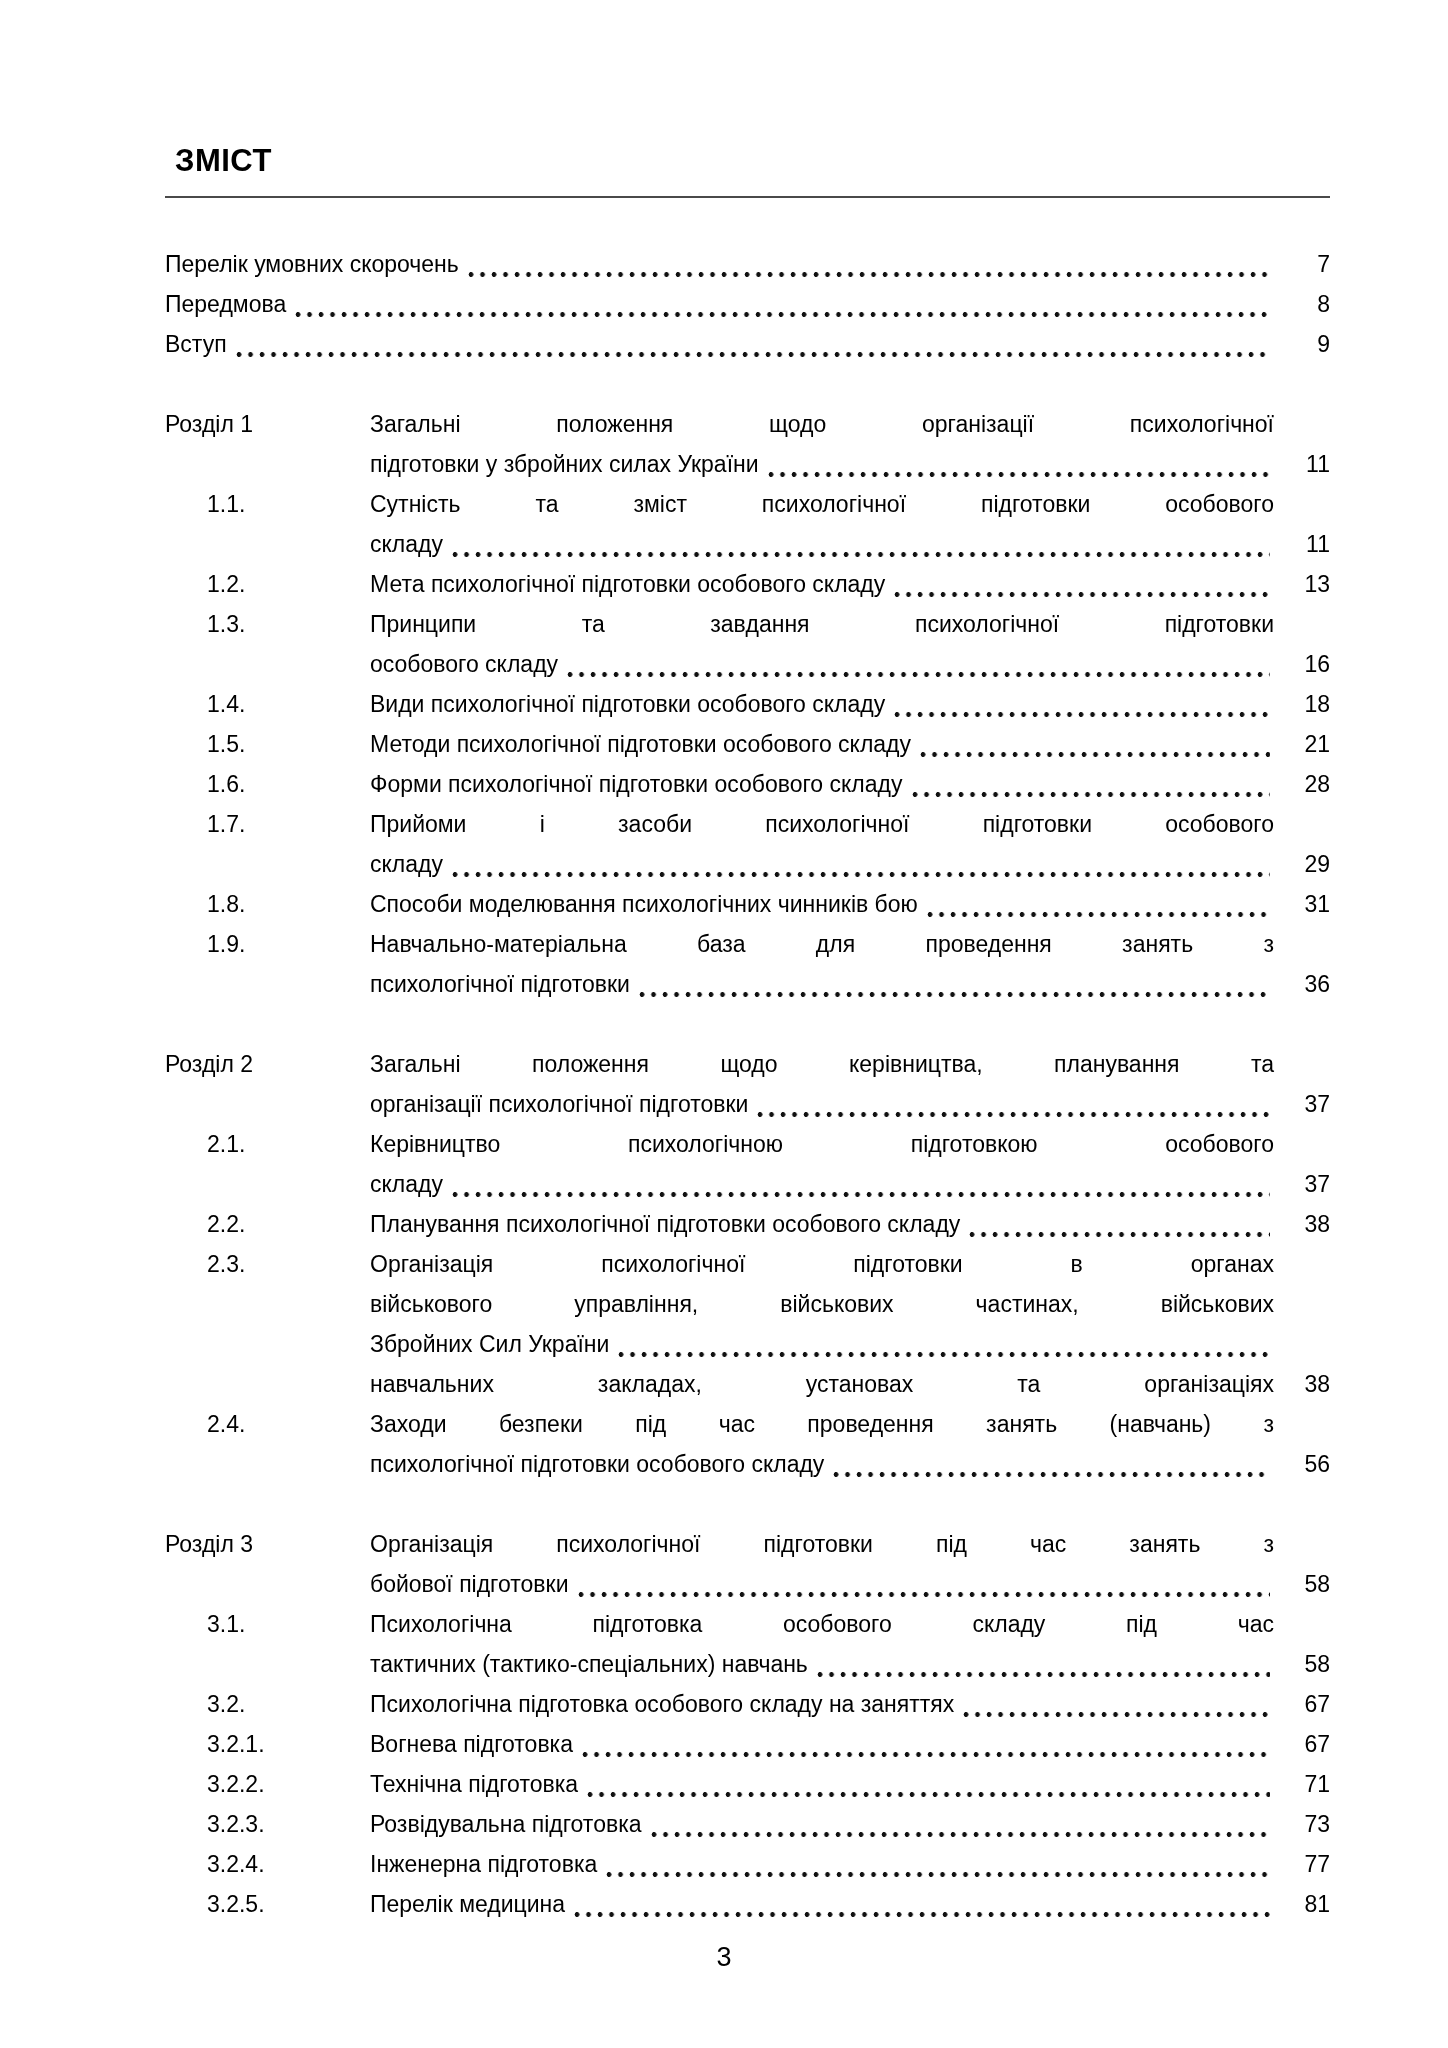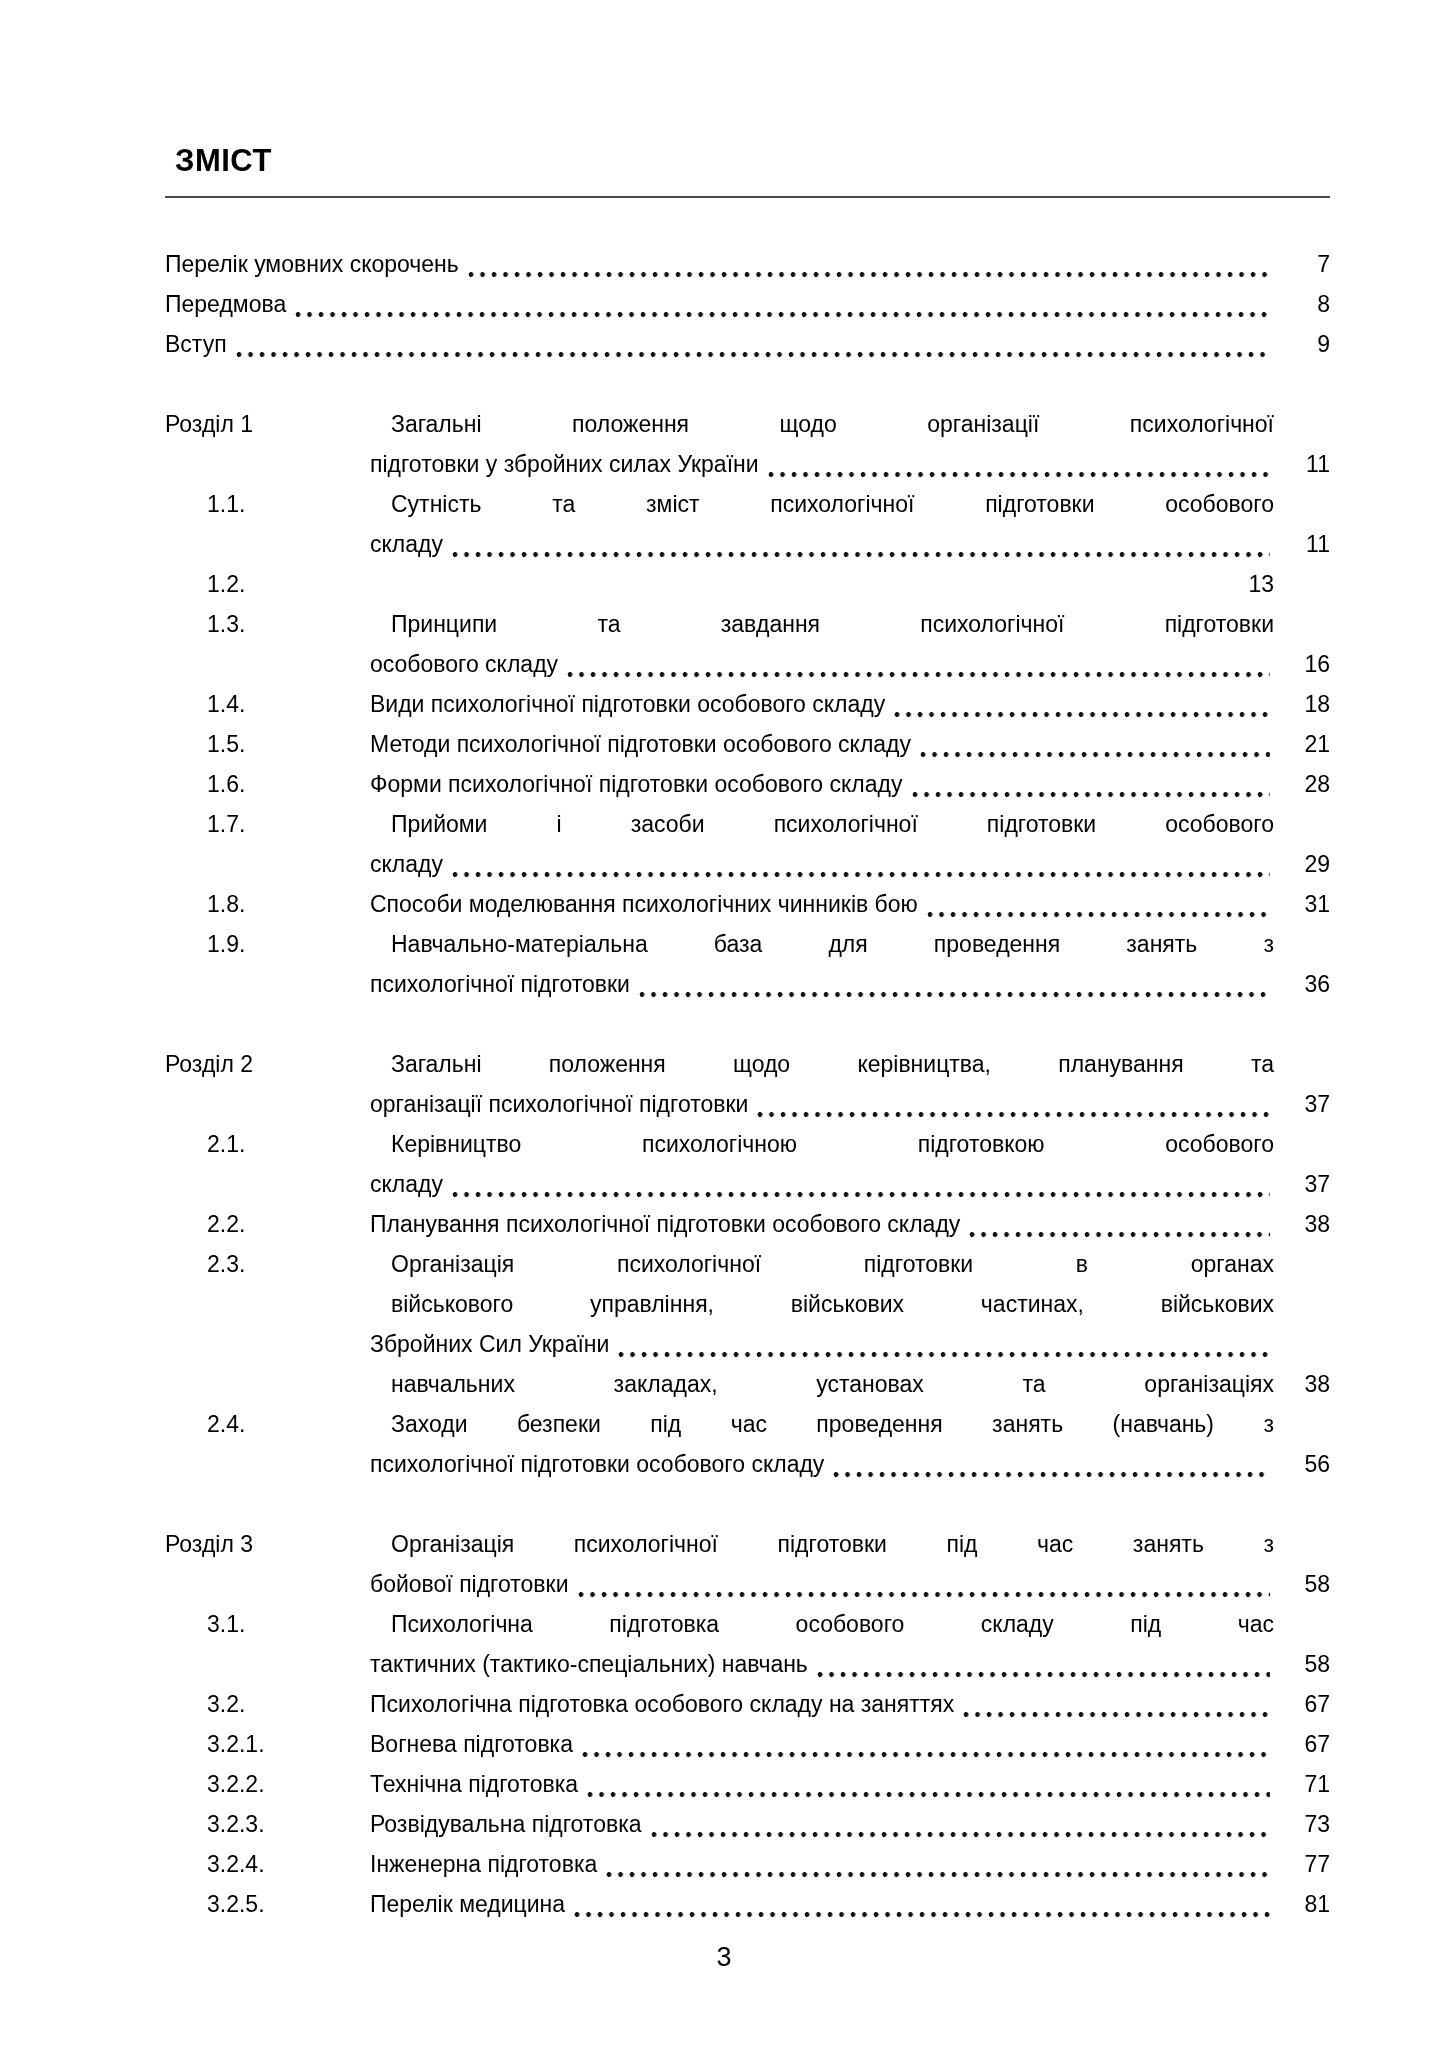--- a/index.html
+++ b/index.html
@@ -24,21 +24,21 @@
   .toc { margin-top: 46px; }
   .entry {
     display: grid;
     grid-template-columns: 205px 1fr 56px;
     font-size: 23px; line-height: 40px;
   }
   .entry.front { grid-template-columns: 1fr 56px; }
   .label { white-space: nowrap; }
   .label.indent { padding-left: 42px; }
   .content { min-width: 0; }
-  .line.just { text-align: justify; text-align-last: justify; margin-left: 21px; }
+  .line.just { text-align: justify; text-align-last: justify; }
   .line.last { display: flex; }
   .line.last .txt { white-space: nowrap; flex: 0 1 auto; }
   .leader {
     flex: 1 1 auto; min-width: 14px;
     align-self: flex-end;
     height: 7px;
     margin: 0 4px 6px 9px;
     background-image: radial-gradient(circle at 3px 3.5px, #111 2.1px, rgba(0,0,0,0) 2.7px);
     background-size: 11.5px 7px;
     background-repeat: repeat-x;
@@ -108,20 +108,26 @@
             <div class="line just">Сутність та зміст психологічної підготовки особового</div>
             <div class="line last">
               <span class="txt">складу</span>
               <span class="leader"></span>
             </div>
           </div>
           <div class="pagenum">11</div>
         </div>
         <div class="entry">
           <div class="label indent">1.2.</div>
+          <div class="content">
+            <div class="line last">
+              <span class="txt">Мета психологічної підготовки особового складу</span>
+              <span class="leader"></span>
+            </div>
+          </div>
           <div class="pagenum">13</div>
         </div>
         <div class="entry">
           <div class="label indent">1.3.</div>
           <div class="content">
             <div class="line just">Принципи та завдання психологічної підготовки</div>
             <div class="line last">
               <span class="txt">особового складу</span>
               <span class="leader"></span>
             </div>

